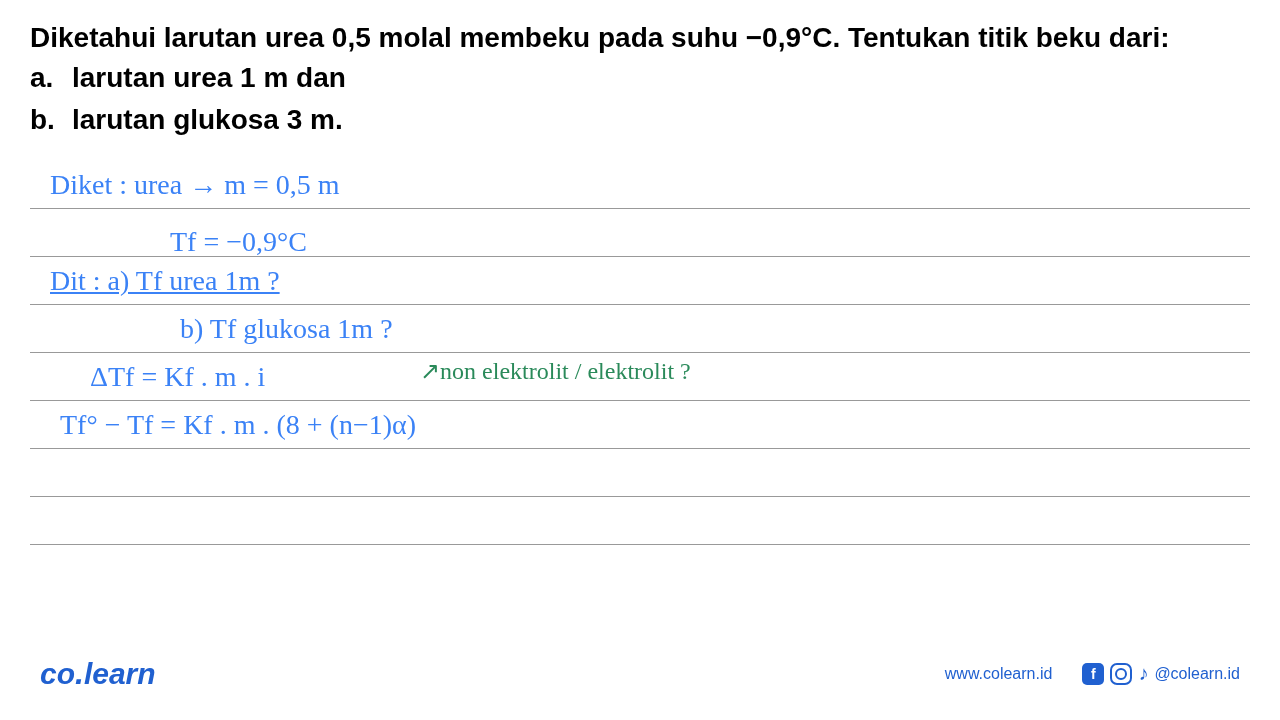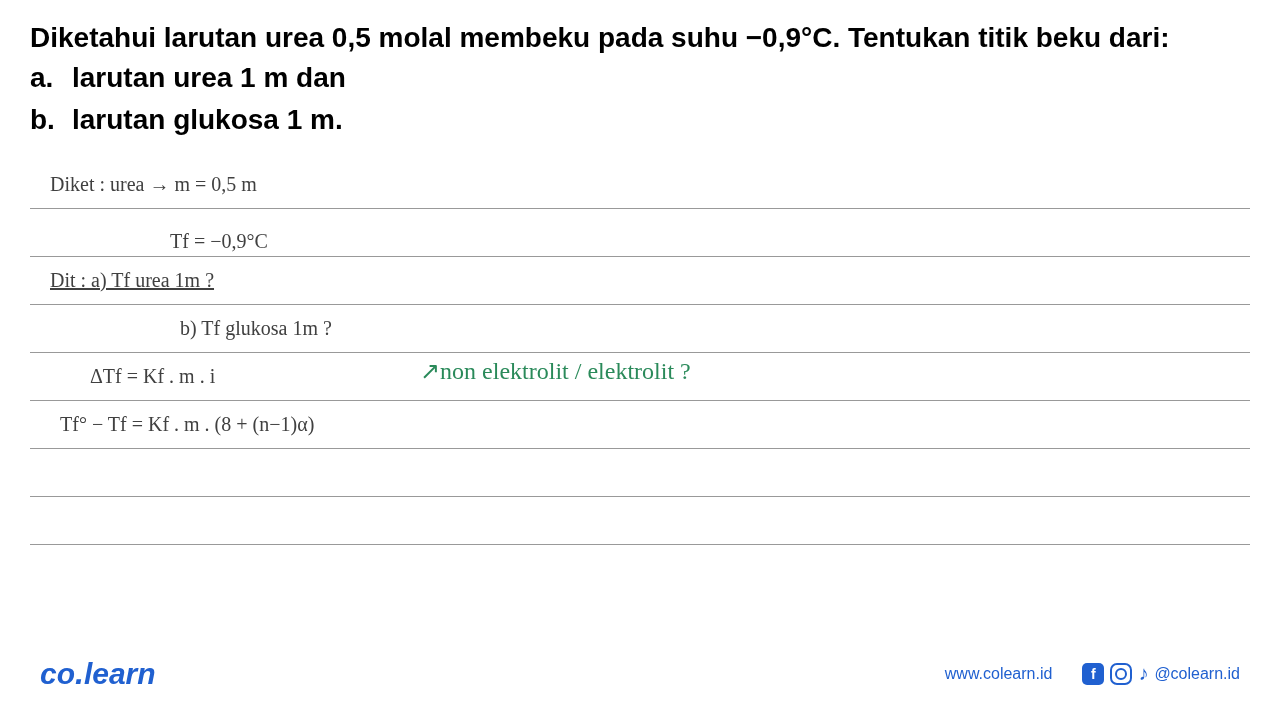--- a/index.html
+++ b/index.html
@@ -42,22 +42,22 @@
     .notebook-line {
       height: 48px;
       border-bottom: 1px solid #999;
       position: relative;
       display: flex;
       align-items: center;
       padding-left: 20px;
     }
     .handwritten {
       font-family: 'Comic Sans MS', cursive;
-      font-size: 20px;
-      color: #404040;
+      font-size: 28px;
+      color: #3b82f6;
       font-weight: 500;
       white-space: nowrap;
     }
     .handwritten-green {
       font-family: 'Comic Sans MS', cursive;
       font-size: 24px;
       color: #2a8a5a;
       font-weight: 500;
     }
     .indent-1 {
@@ -154,21 +154,21 @@
   </style>
 </head>
 <body>
 
 <div class="content">
   <div class="question-text">Diketahui larutan urea 0,5 molal membeku pada suhu −0,9°C. Tentukan titik beku dari:</div>
   <div class="question-item">
     <span class="letter">a.</span><span>larutan urea 1 m dan</span>
   </div>
   <div class="question-item">
-    <span class="letter">b.</span><span>larutan glukosa 1 m.</span>
+    <span class="letter">b.</span><span>larutan glukosa 3 m.</span>
   </div>
 
   <div class="notebook">
     <div class="notebook-line">
       <span class="handwritten">Diket : urea → m = 0,5 m</span>
     </div>
     <div class="notebook-line">
       <span class="handwritten indent-1">Tf = −0,9°C</span>
     </div>
     <div class="notebook-line">

